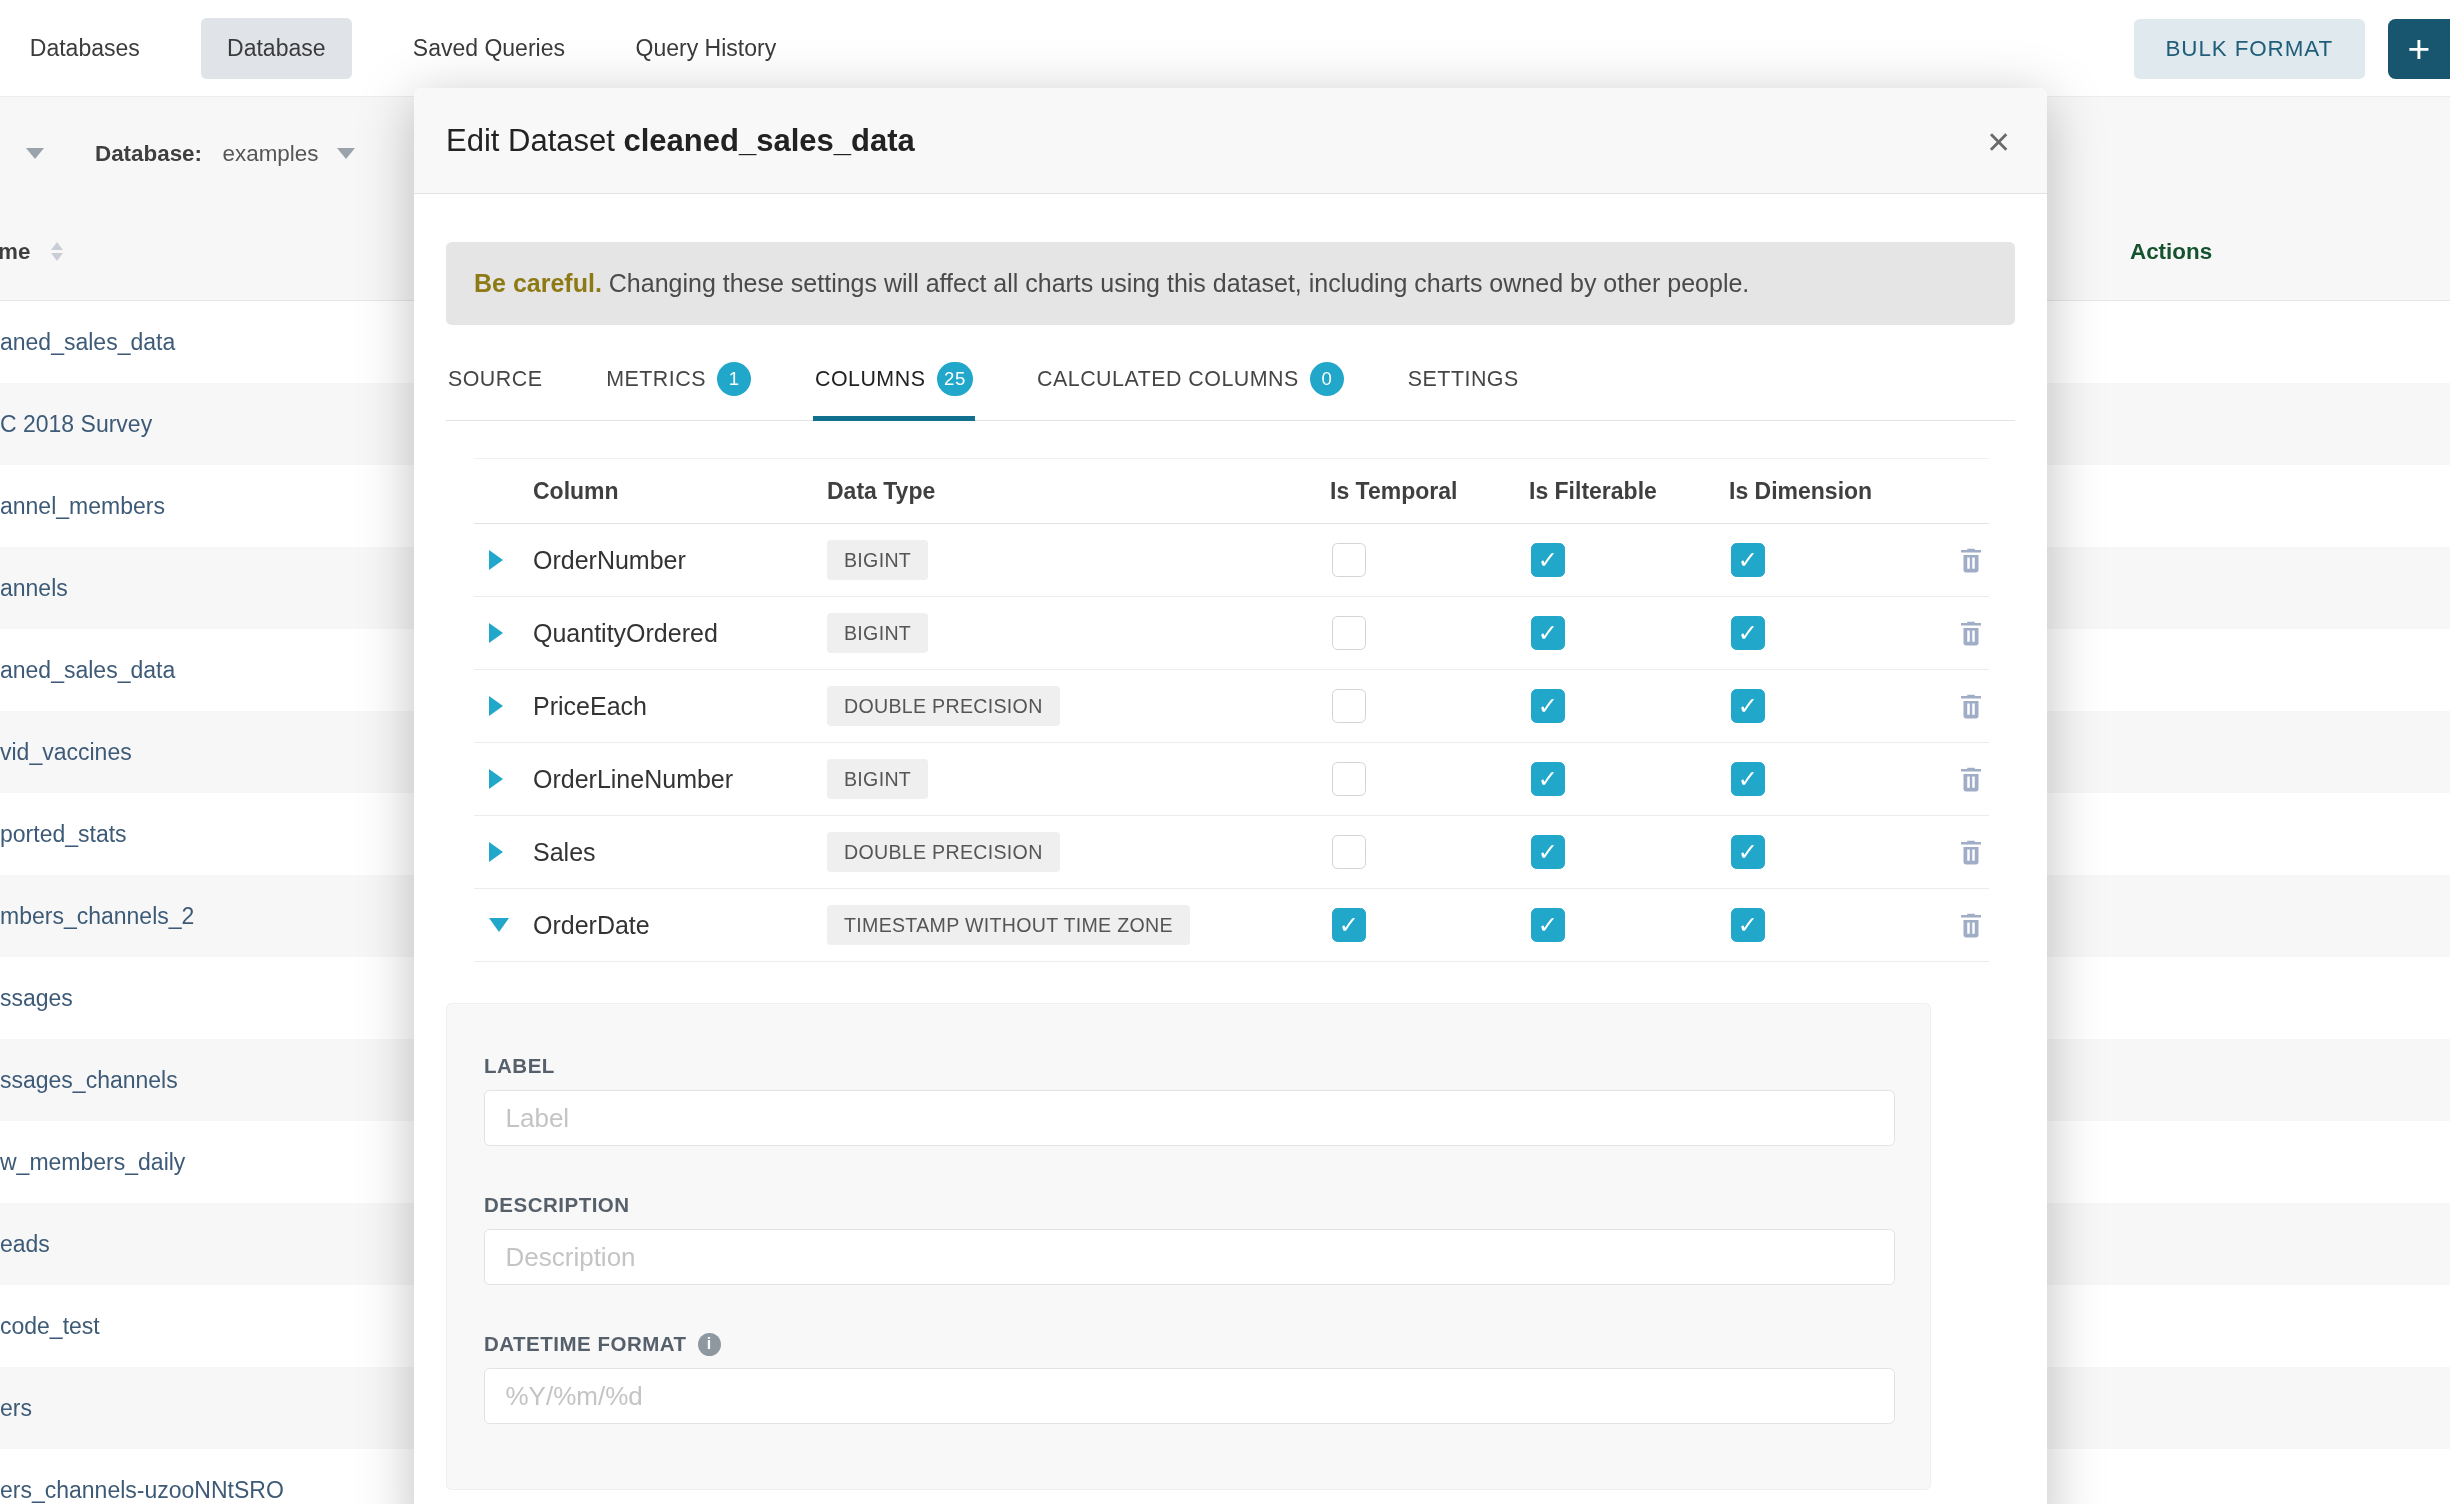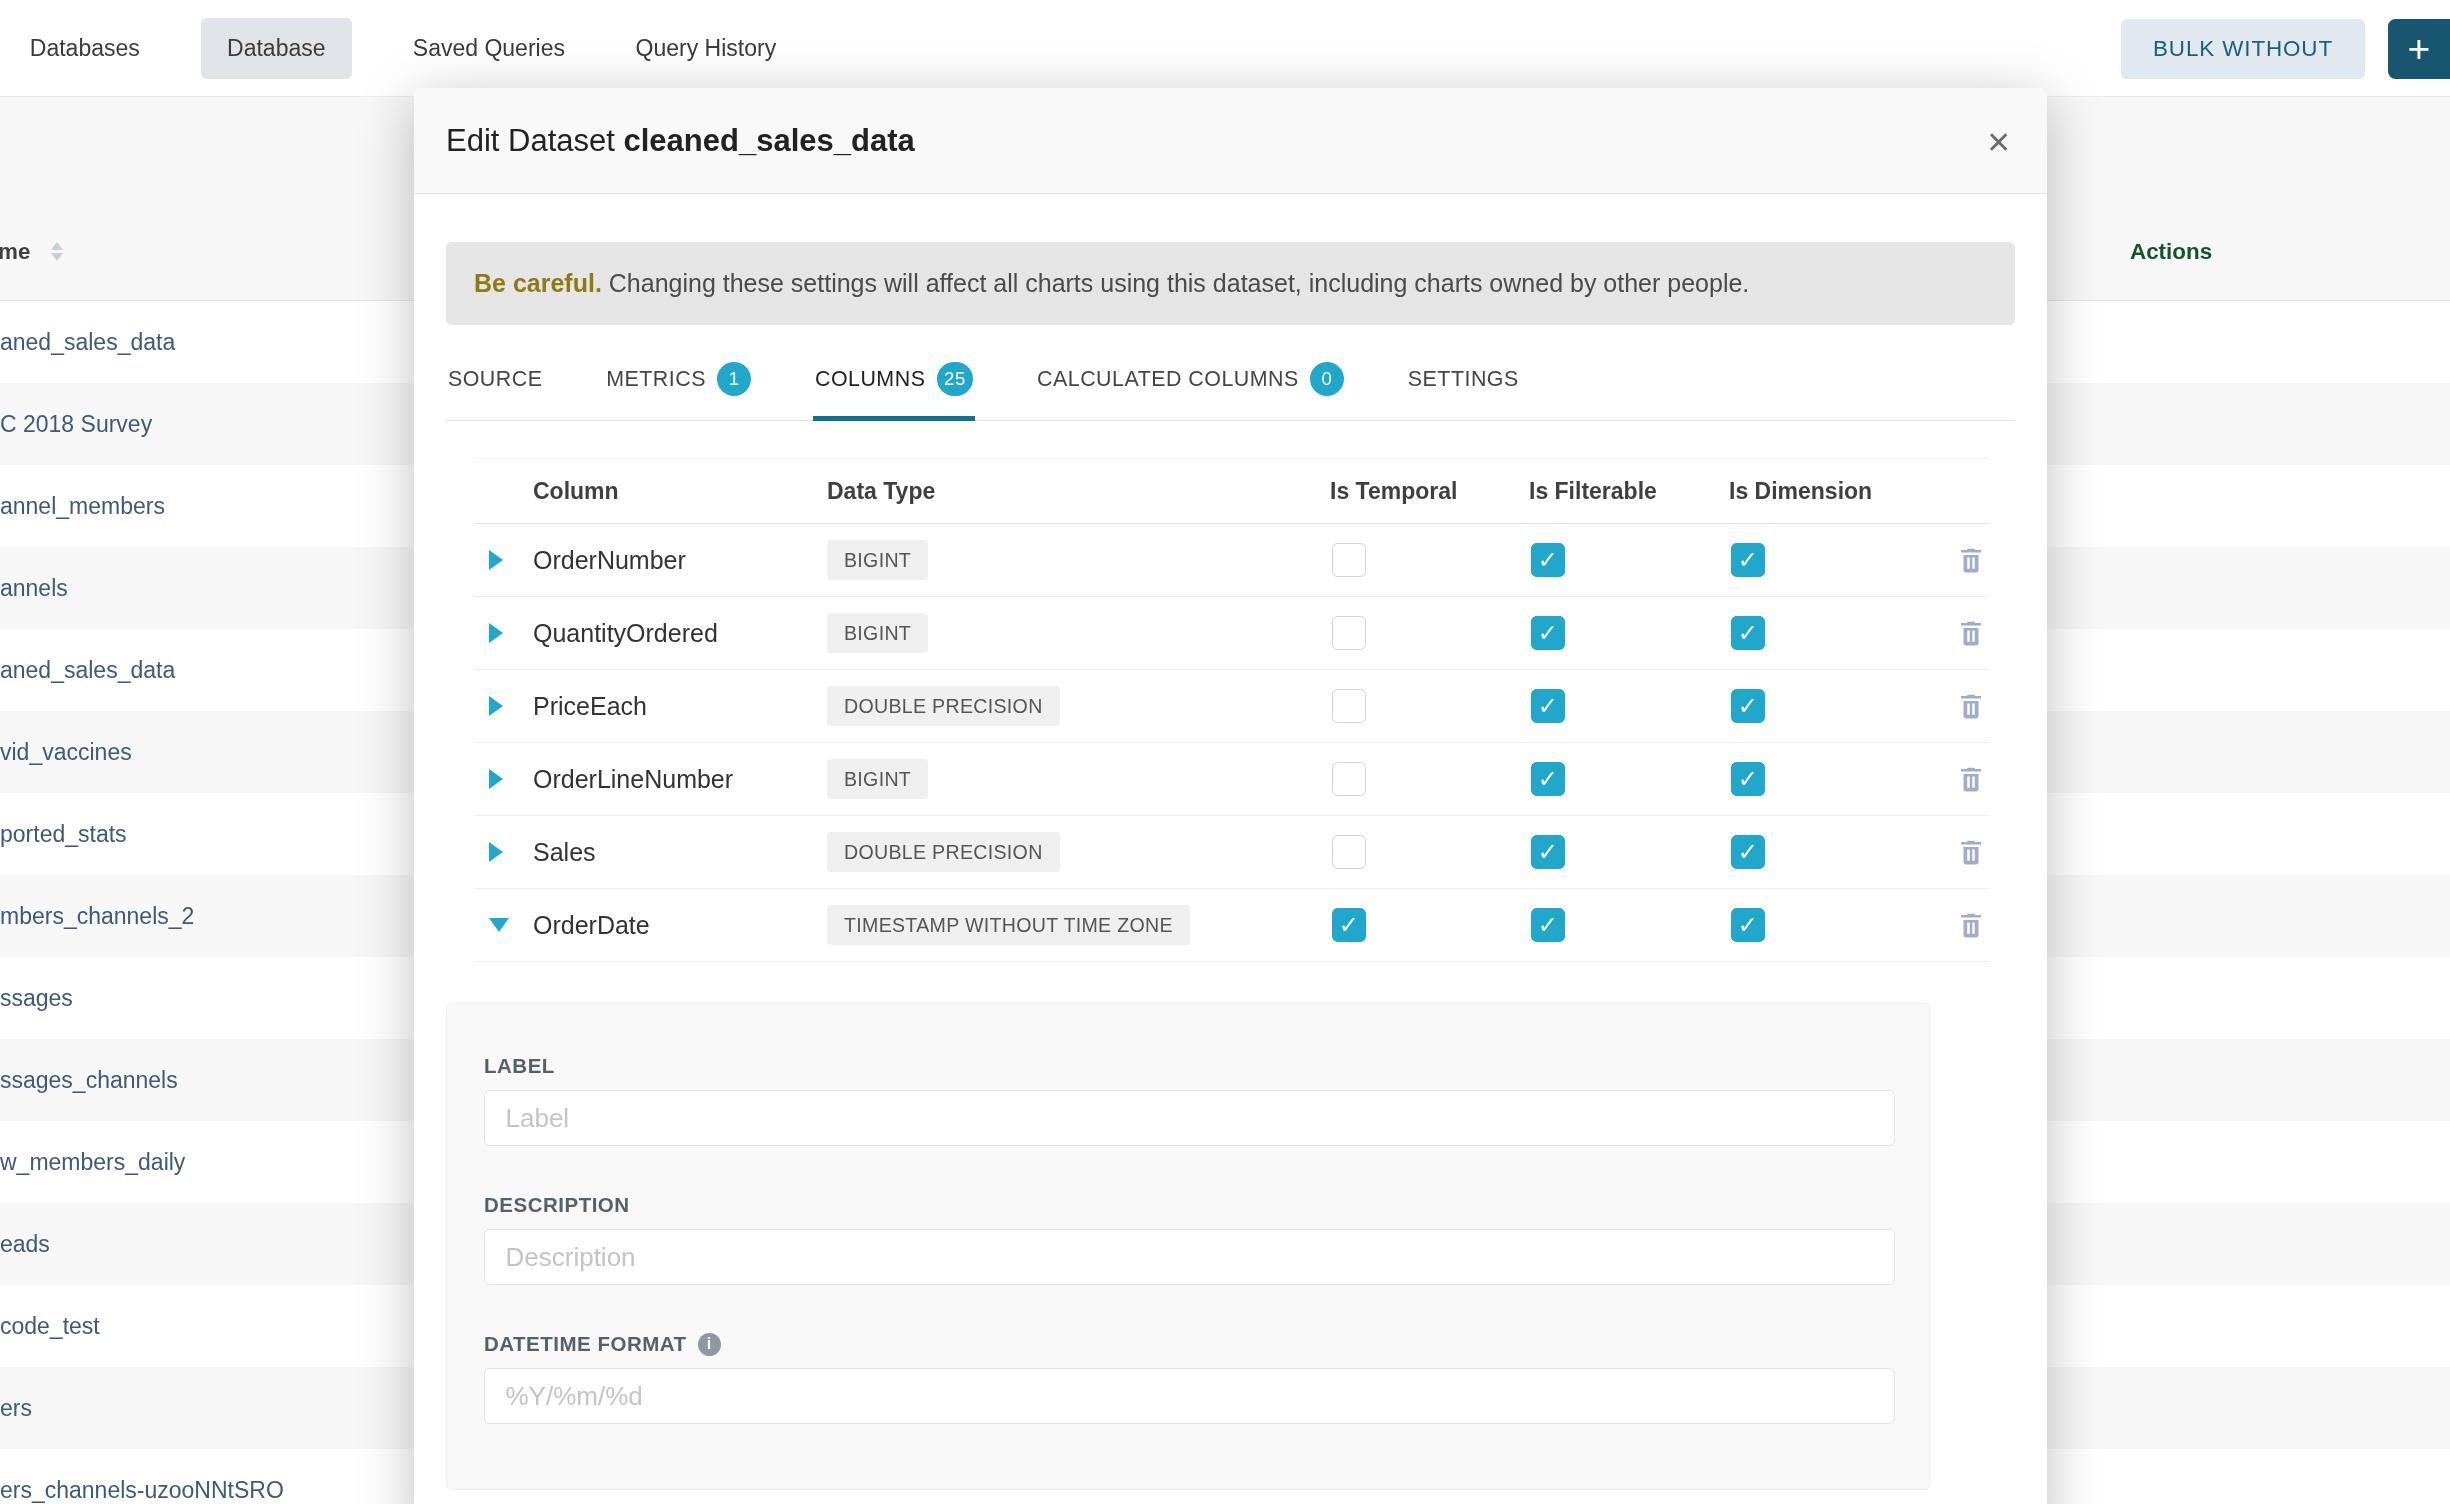--- a/index.html
+++ b/index.html
@@ -94,26 +94,32 @@
 <body>
 
 <div class="page">
 
   <header class="topnav">
     <div class="nav-item">Databases</div>
     <div class="nav-item active">Database</div>
     <div class="nav-item">Saved Queries</div>
     <div class="nav-item">Query History</div>
     <div class="nav-right">
-      <button class="bulk-select-btn">BULK WITHOUT</button>
+      <button class="bulk-select-btn">BULK FORMAT</button>
       <button class="add-btn"><span>+</span></button>
     </div>
   </header>
 
   <div class="subheader">
+    <div class="filter-row">
+      <span class="chev filter-chev-left"></span>
+      <span class="filter-label">Database:</span>
+      <span class="filter-value">examples</span>
+      <span class="chev filter-chev-right"></span>
+    </div>
     <div class="list-header">
       <span class="name-h">me</span>
       <span class="sort-icon">
           <span class="up"></span>
           <span class="down"></span>
         </span>
       <span class="actions-h">Actions</span>
     </div>
   </div>
 

